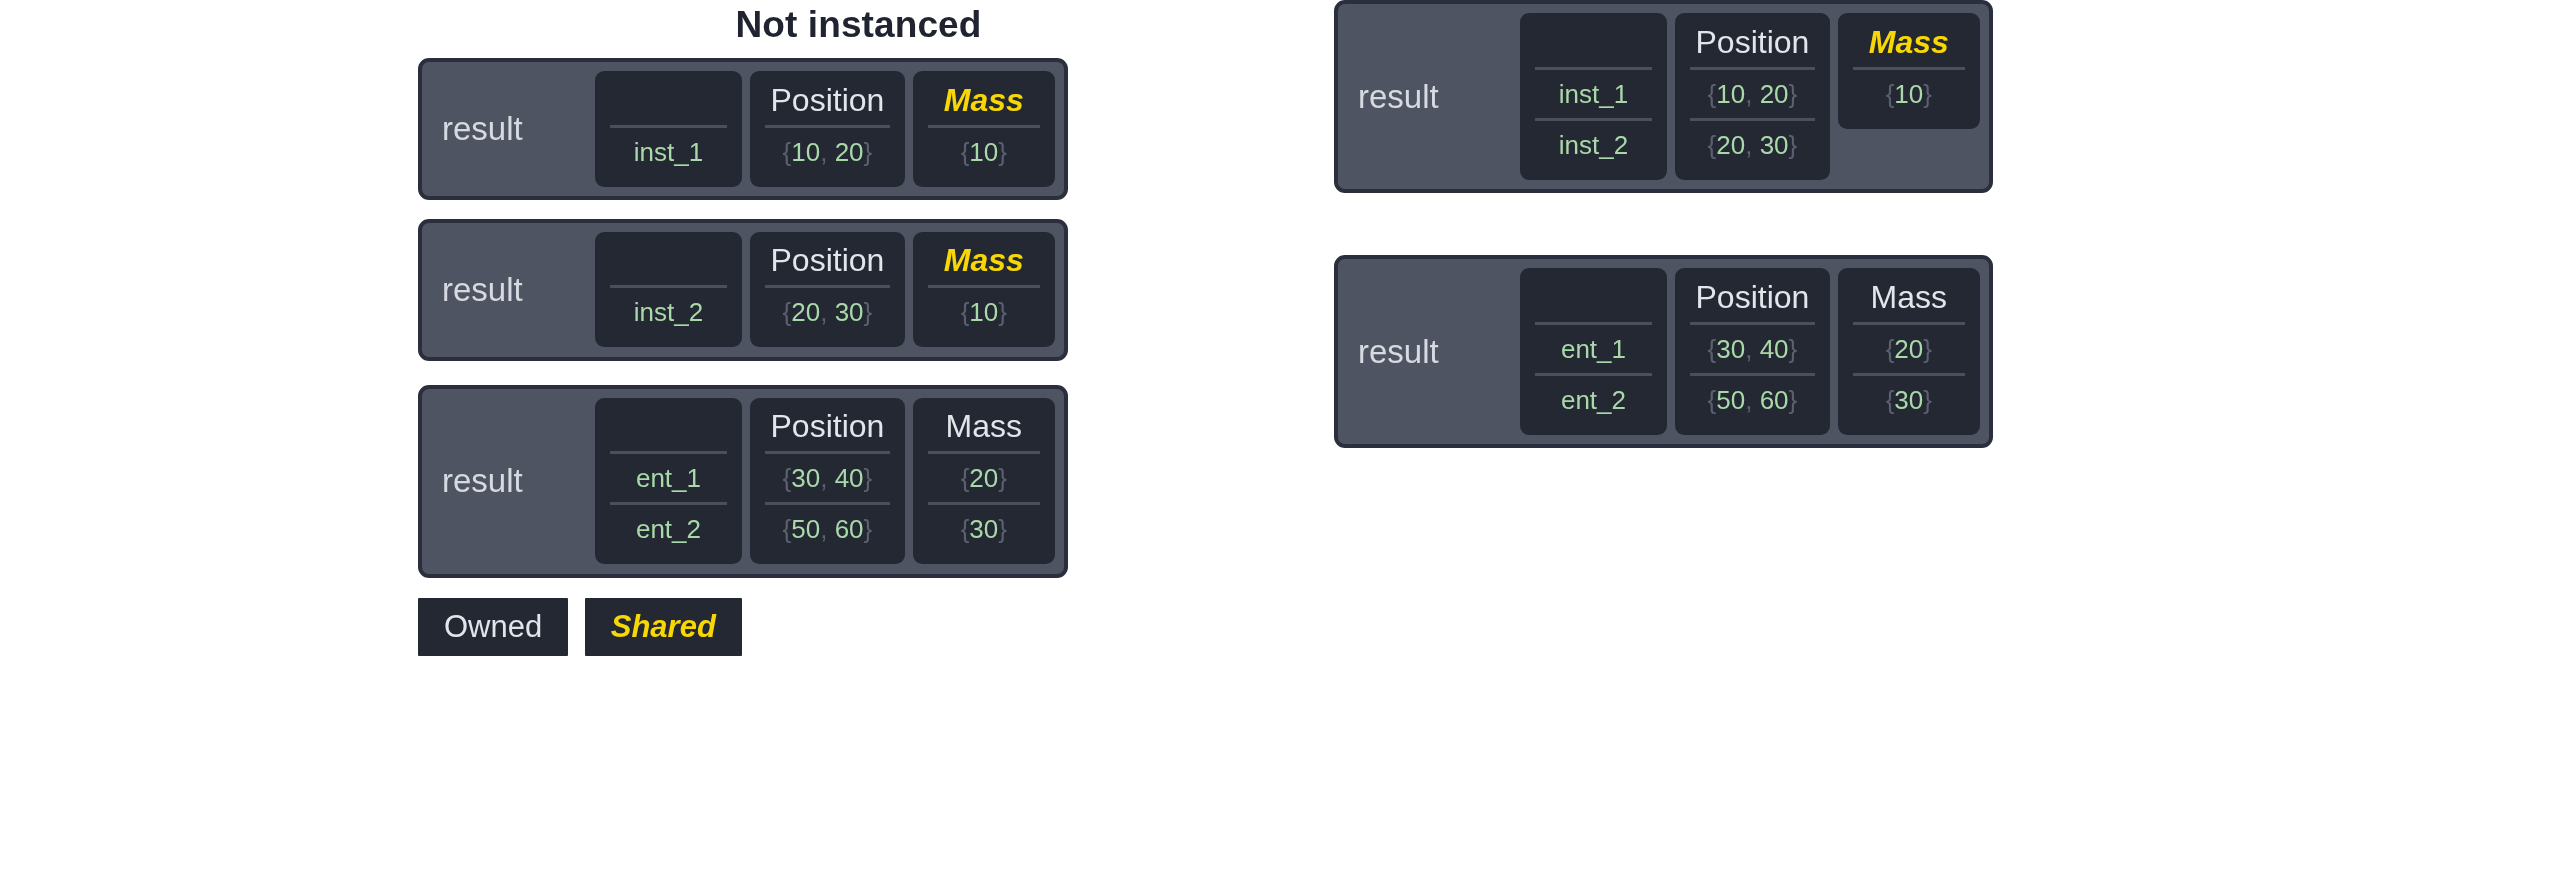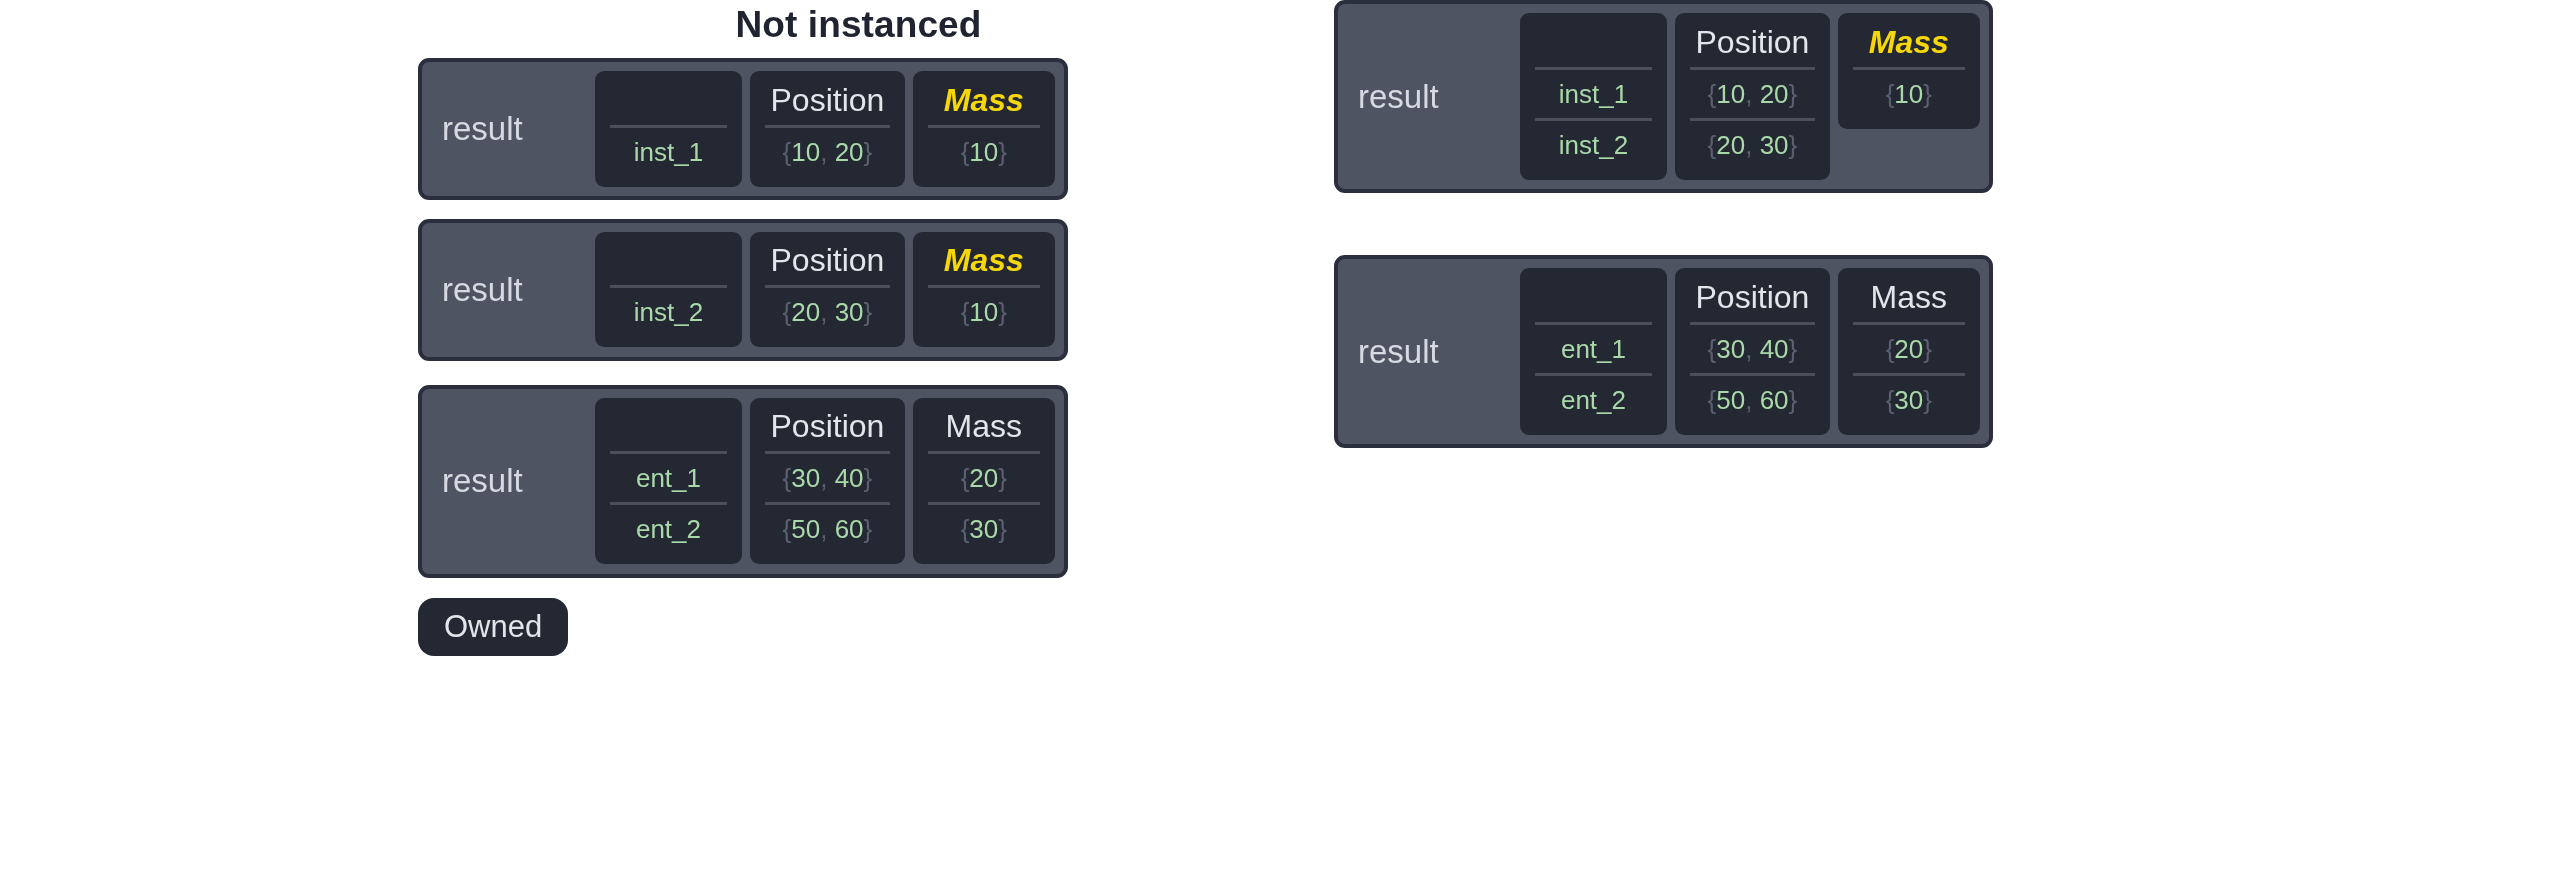--- a/index.html
+++ b/index.html
@@ -117,21 +117,21 @@
 
   
   .legend {
     display: flex;
     flex-direction: row;
     gap: 16.5px;
     margin-top: 20px;
   }
   .chip {
     background: #242833;
-    border-radius: 16px;
+    border-radius: 1px;
     padding: 13px 26px;
     font-size: 31px;
     color: #e2e5ea;
     white-space: nowrap;
     line-height: 1.05;
   }
   .chip.shared {
     color: #f7d706;
     font-style: italic;
     font-weight: bold;
@@ -201,20 +201,21 @@
           <div class="tcol" style="min-width: 142px;">
             <div class="th">Mass</div>
             <div class="cell"><span class="brace">{</span>20<span class="brace">}</span></div>
             <div class="cell"><span class="brace">{</span>30<span class="brace">}</span></div>
           </div>
         </div>
     </div>
 
     <div class="legend">
       <div class="chip">Owned</div>
+      <div class="chip shared">Shared</div>
     </div>
   </div>
 
   <div class="col col-right">
 
     <div class="panel">
       <div class="panel-label" style="min-width: 138px;">result</div>
       <div class="cols">
           <div class="tcol" style="min-width: 147px;">
             <div class="th empty">&nbsp;</div>

